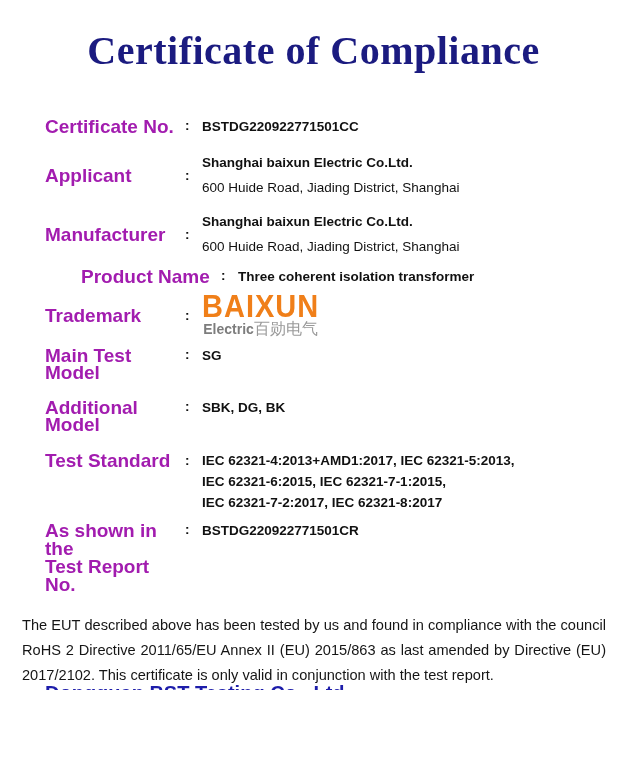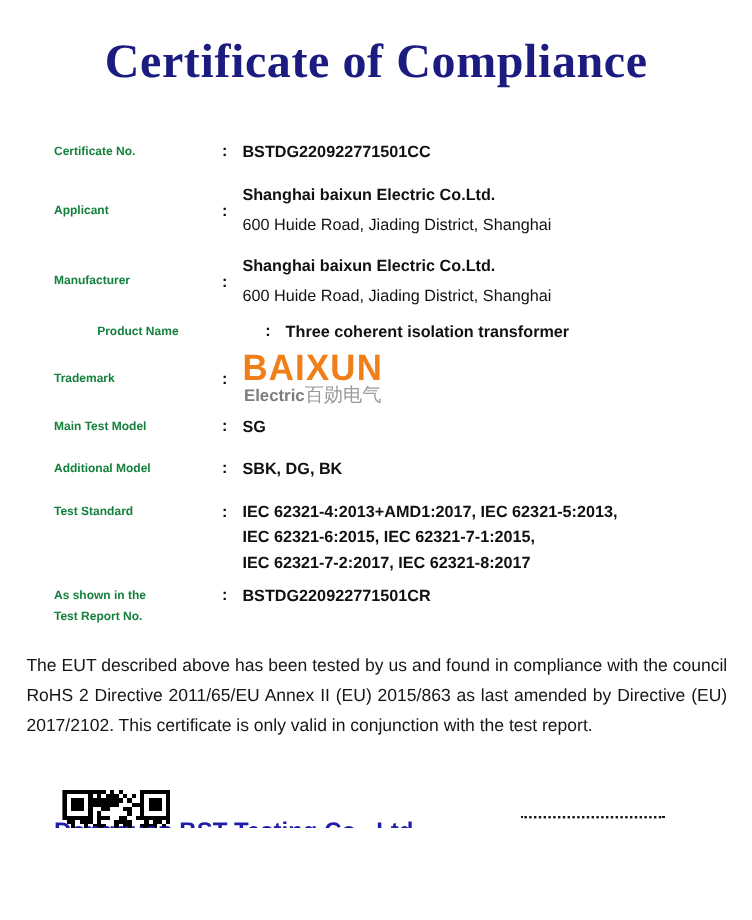--- a/index.html
+++ b/index.html
@@ -10,22 +10,22 @@
   }
   .title {
     margin-top: 27px; text-align: center;
     font-family: "Liberation Serif", serif; font-weight: bold;
     font-size: 40px; color: #1b1b80; letter-spacing: 0.5px;
   }
   .fields { margin: 44px 28px 0 45px; }
   .row { display: flex; align-items: flex-start; }
   .row.vcenter { align-items: center; }
   .label {
-    width: 140px; flex: 0 0 140px; font-weight: bold; font-size: 10px;
-    color: #15803d; line-height: 17px;
+    width: 140px; flex: 0 0 140px; font-weight: bold; font-size: 19px;
+    color: #a21caf; line-height: 17px;
   }
   .colon { width: 17px; flex: 0 0 17px; font-weight: bold; font-size: 13.5px; color: #111; }
   .value { flex: 1; font-weight: bold; font-size: 13.5px; color: #111; line-height: 17px; }
   .value .regular { font-weight: normal; }
   .twoline div { line-height: 25px; }
   .mb14 { margin-bottom: 15px; }
   .mb10 { margin-bottom: 9px; }
   .mb8  { margin-bottom: 8px; padding-left: 36px; }
   .mb18 { margin-bottom: 18px; }
   .mb16 { margin-bottom: 17px; }

